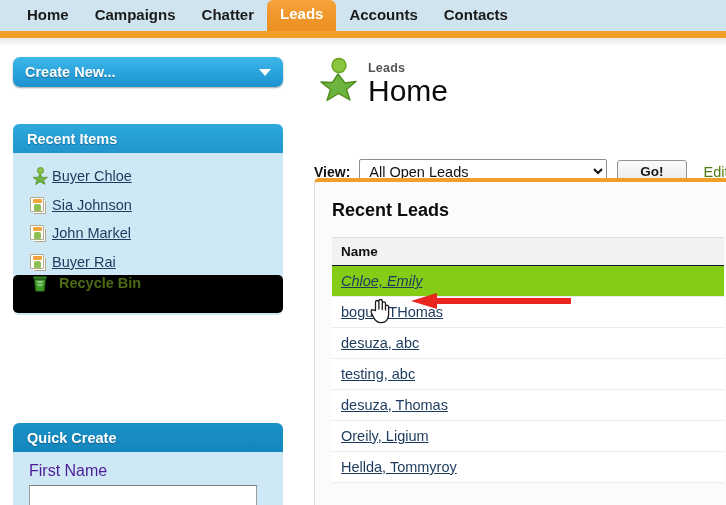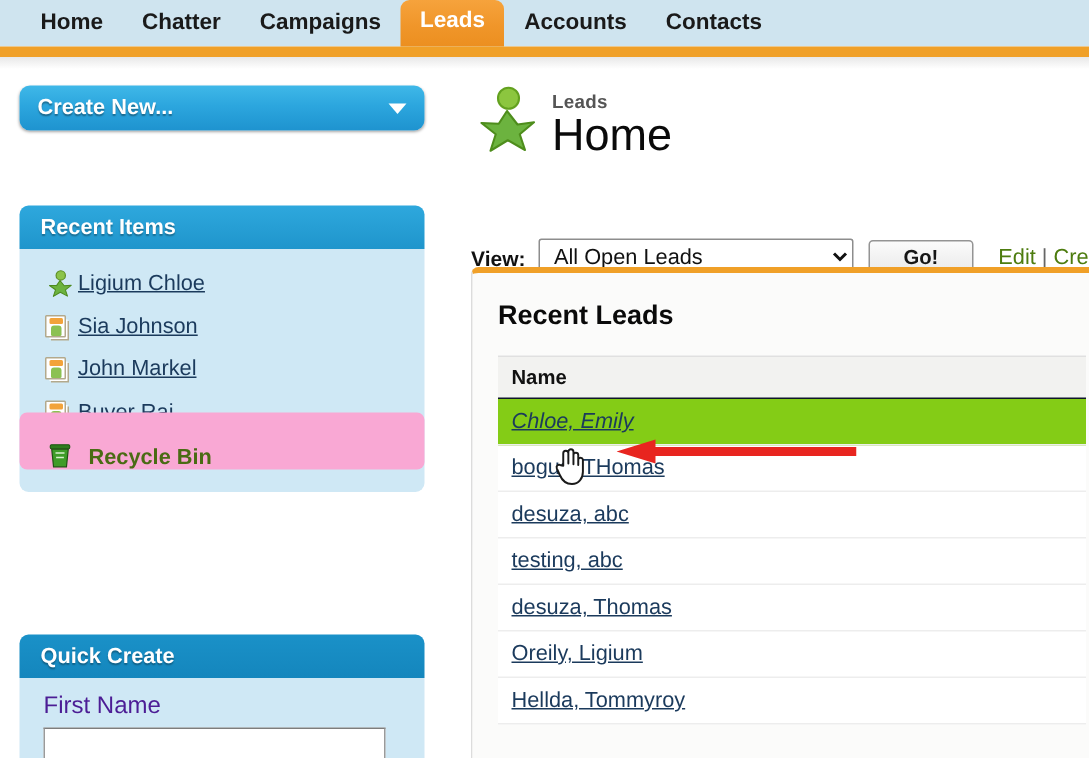--- a/index.html
+++ b/index.html
@@ -88,21 +88,21 @@
   }
   .panel-head.blue   { background: linear-gradient(to bottom, #2ea8dd 0%, #1f95cc 100%); }
   .panel-head.blue2  { background: linear-gradient(to bottom, #1a91c8 0%, #1486bd 100%); }
   .panel-body {
     background: #cfe8f5;
     border-radius: 0 0 6px 6px;
     padding: 9px 0 10px 0;
   }
 
   
-  #recent-items-panel { top: 91px; }
+  #recent-items-panel { top: 78px; }
   .recent-row {
     display: flex; align-items: center;
     padding: 2px 0 2px 16px;
     height: 28.5px;
     cursor: pointer;
   }
   .recent-row .ico { width: 23px; height: 18px; position: relative; flex: none; }
   .recent-row .txt {
     font-size: 14.5px; color: #1b3a5c;
     text-decoration: underline;
@@ -132,23 +132,23 @@
     position: absolute; left: 3px; top: 6px;
     width: 7px; height: 7px;
     background: #8cc152;
     border-radius: 2px 2px 1px 1px;
   }
 
   
   #recycle-bin {
     position: absolute; left: 13px; top: 229px;
     width: 270px; height: 38px;
-    background: #f9a8d4;
+    background: #000000;
     border-radius: 5px;
-    display: flex; align-items: flex-end;
+    display: flex; align-items: flex-start;
     padding-left: 18px;
     cursor: pointer;
   }
   #recycle-bin .bin-ico { width: 18px; height: 18px; position: relative; flex: none; margin-right: 10px; }
   #recycle-bin .label {
     font-size: 14.5px; font-weight: bold; color: #4a6b14;
   }
 
   
   #quick-create-panel { top: 377px; }
@@ -180,21 +180,21 @@
   #page-header .title {
     font-size: 30px; color: #0a0a0a; line-height: 34px; margin-top: -1px;
   }
 
   #view-row {
     position: absolute; left: 18px; top: 89px;
     display: flex; align-items: center; margin-top: 24px;
   }
   #view-label { font-size: 14px; font-weight: bold; color: #111111; margin-right: 9px; }
   #view-select {
-    width: 210px; height: 25px;
+    width: 248px; height: 25px;
     font-family: "Liberation Sans", sans-serif;
     font-size: 14.5px;
     color: #111111;
     background: #ffffff;
     border: 1px solid #8d8d8d;
     border-radius: 2px;
     padding-left: 5px;
   }
   #go-button {
     margin-left: 10px;
@@ -262,22 +262,22 @@
     position: absolute; left: 368px; top: 298px;
     width: 22px; height: 26px;
     pointer-events: none;
   }
 </style>
 </head>
 <body>
 
 <div id="tabbar">
   <div class="tab">Home</div>
+  <div class="tab">Campaigns</div>
   <div class="tab">Chatter</div>
-  <div class="tab">Campaigns</div>
   <div class="tab active">Leads</div>
   <div class="tab">Accounts</div>
   <div class="tab">Contacts</div>
 </div>
 <div id="tabbar-orange-rule"></div>
 <div id="tabbar-shadow"></div>
 
 <div id="sidebar">
 
   <div id="create-new-btn">
@@ -291,21 +291,21 @@
     </div>
     <div class="panel-body">
 
       <div class="recent-row">
         <span class="ico">
           <svg class="lead-person" width="20" height="18" viewBox="0 0 20 18">
             <circle cx="11.5" cy="3.6" r="3.1" fill="#8bc34a" stroke="#5d9025" stroke-width="0.8"></circle>
             <path d="M11 7 L13.8 10.5 L18.5 10.2 L14.6 13.2 L16 17.4 L11.2 14.8 L6.6 17.6 L8 13.2 L4 10.3 L8.7 10.4 Z" fill="#6cb33f" stroke="#4d8a1f" stroke-width="0.7" stroke-linejoin="round"></path>
           </svg>
         </span>
-        <span class="txt">Ligium Chloe</span>
+        <span class="txt">Buyer Chloe</span>
       </div>
 
       <div class="recent-row">
         <span class="ico">
             <span class="doc-icon"></span>
           </span>
         <span class="txt">Sia Johnson</span>
       </div>
 
       <div class="recent-row">

